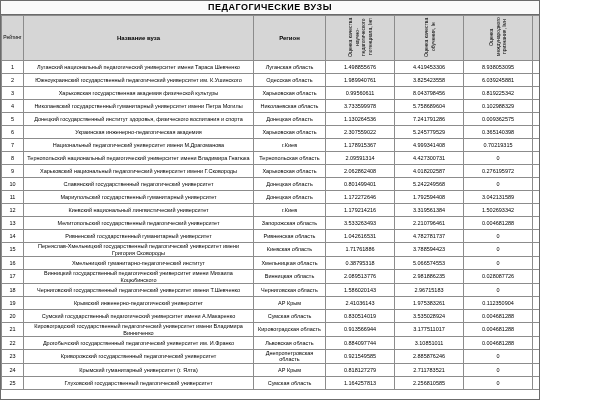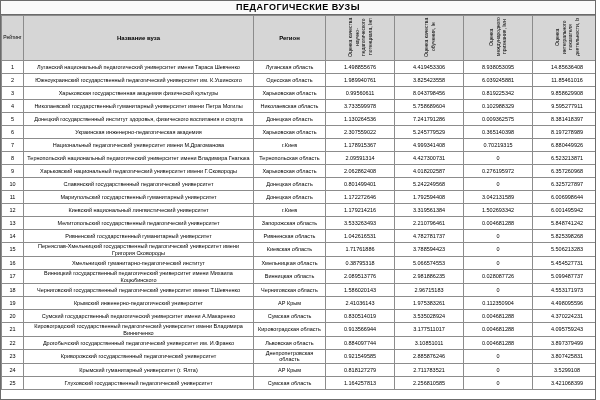--- a/index.html
+++ b/index.html
@@ -1,18 +1,18 @@
 <!DOCTYPE html>
 <html><head>
 <meta charset="utf-8">
 <style>
   * { box-sizing: border-box; margin: 0; padding: 0; }
   html, body { width: 600px; height: 400px; background: #fff; }
   body { font-family: "Liberation Sans", sans-serif; color: #000; }
-  .page { width: 596px; height: 400px; border: 1px solid #6b6b6b; overflow: hidden; background: #fff; }
+  .page { width: 540px; height: 400px; border: 1px solid #6b6b6b; overflow: hidden; background: #fff; }
   .title-bar { height: 14px; line-height: 13px; text-align: center; font-weight: bold; font-size: 9px; border-bottom: 1px solid #6b6b6b; background: #fafafa; letter-spacing: 0.5px; }
   table { width: 100%; border-collapse: collapse; table-layout: fixed; }
   th, td { border: 1px solid #8c8c8c; font-size: 5.5px; line-height: 1.18; padding: 0 1px; text-align: center; vertical-align: middle; overflow: hidden; word-wrap: break-word; }
   thead th { background: #d6d6d6; height: 45px; font-weight: bold; font-size: 6px; }
   thead th.num-h { font-weight: normal; }
   .vhdr { writing-mode: vertical-rl; transform: rotate(180deg); display: inline-block; height: 42px; font-size: 5px; font-weight: normal; line-height: 1.3; text-align: center; }
   .rank-h { font-size: 5px; font-weight: normal; }
   tbody td { height: 13px; background: #fff; }
   td.c-rank { font-weight: normal; }
   td.c-name { padding: 0 2px; }

